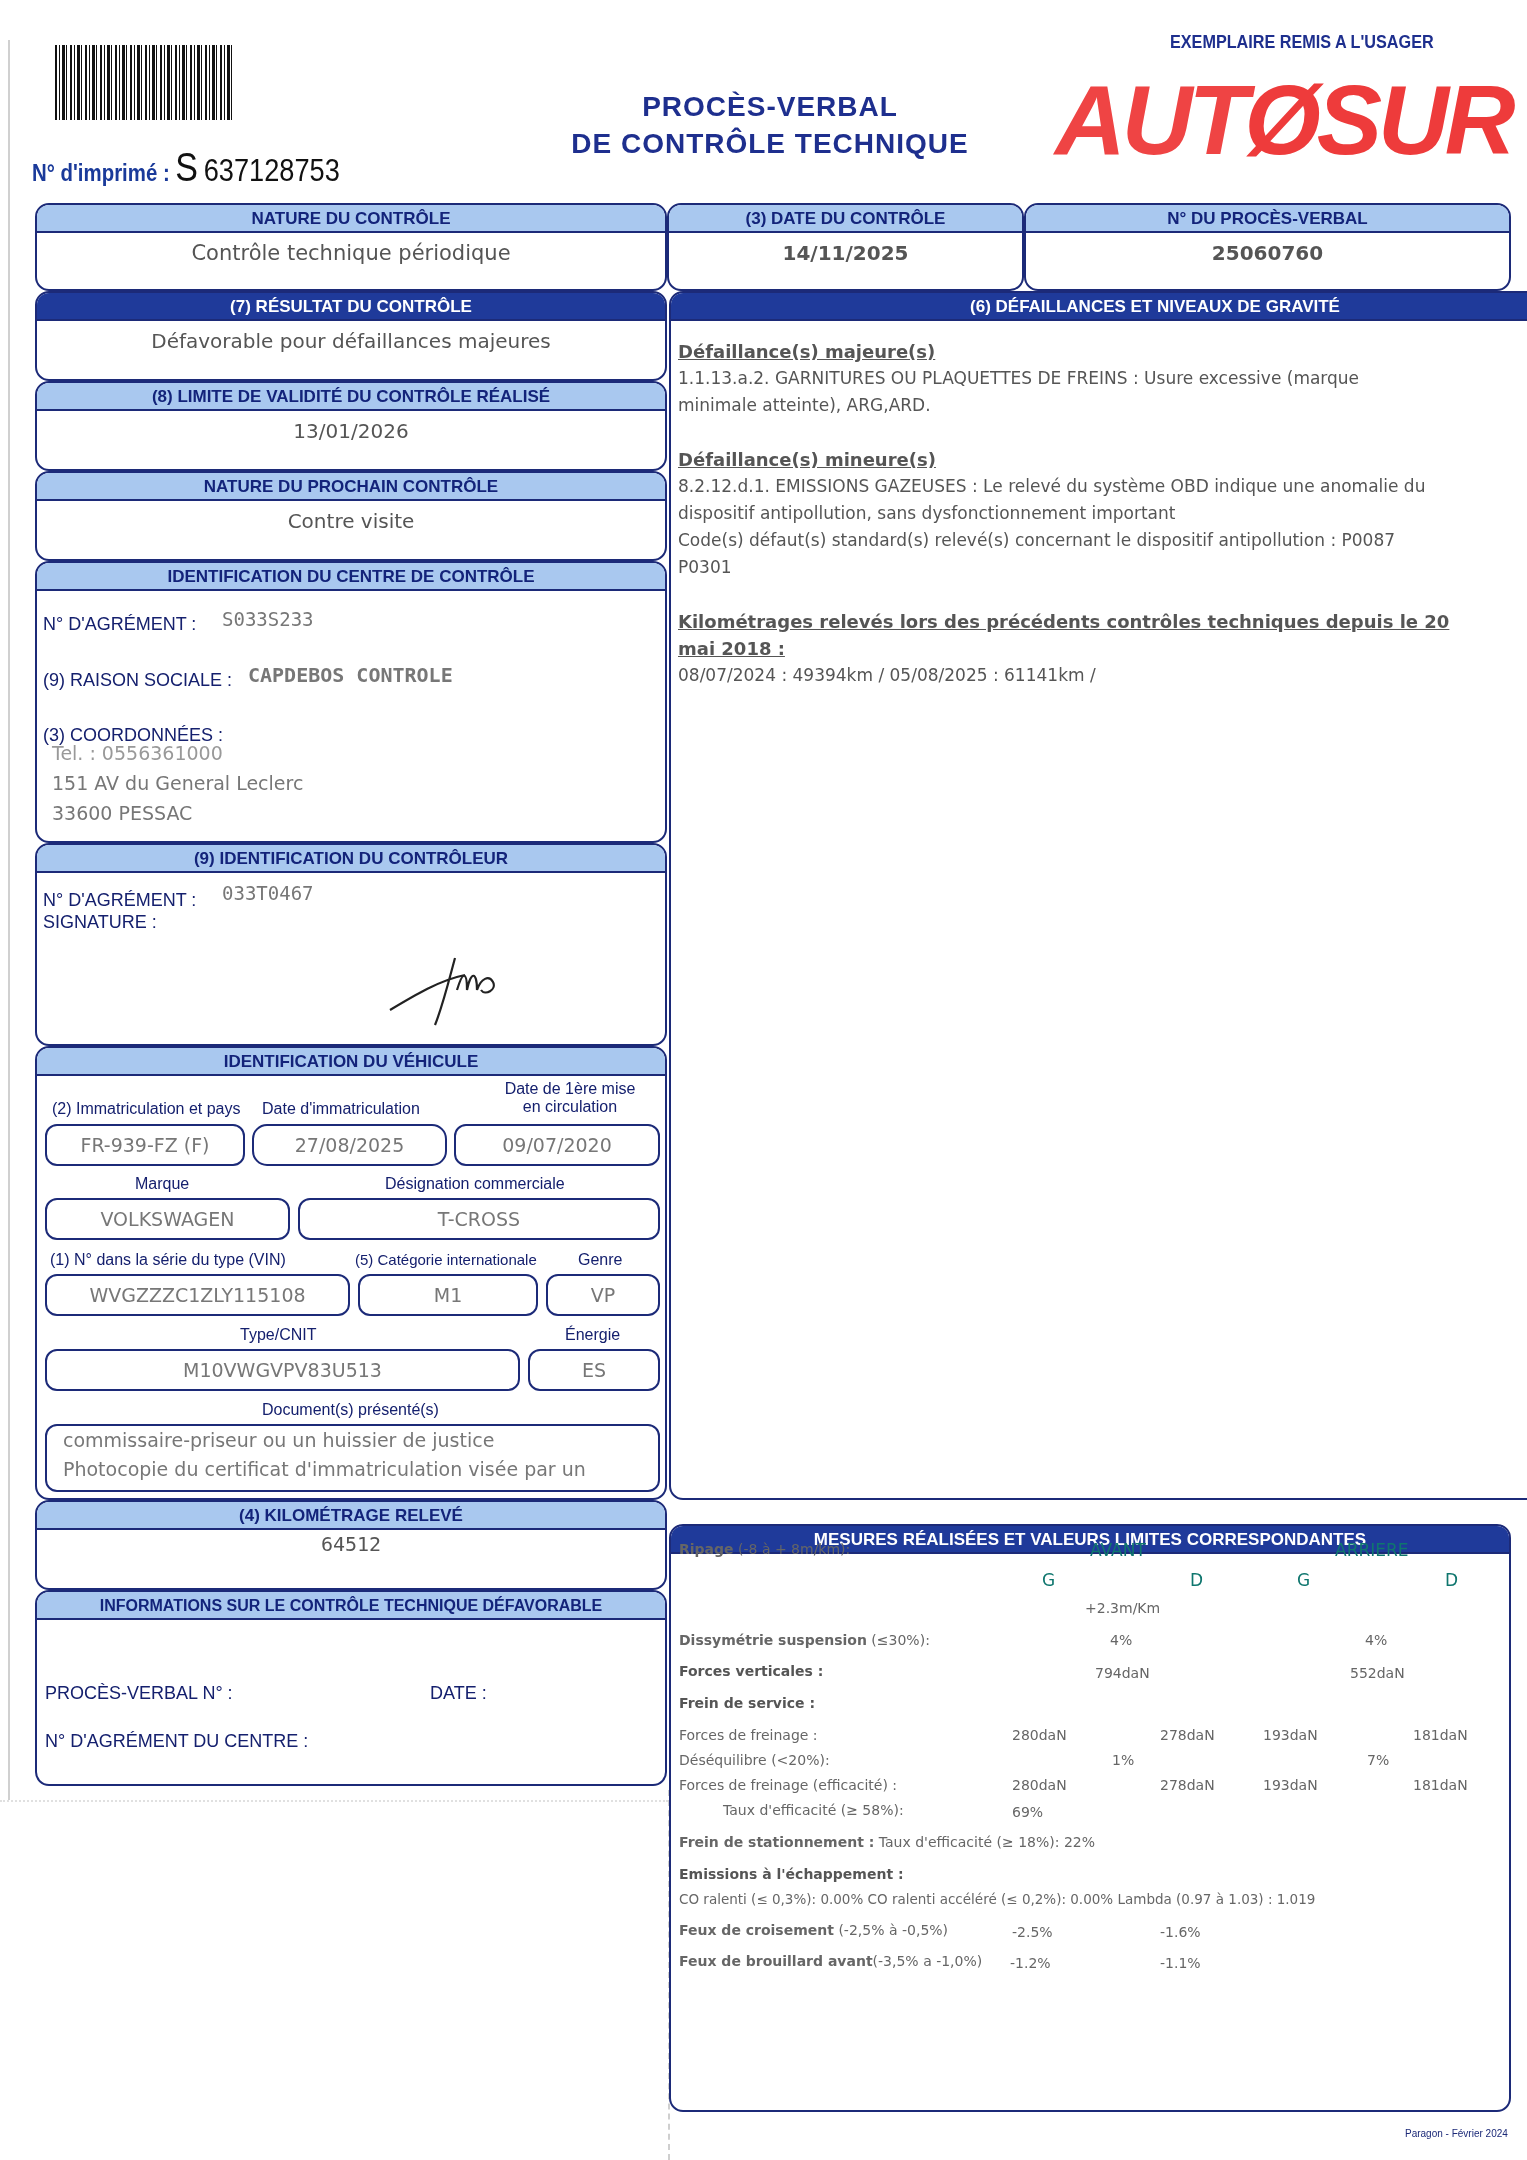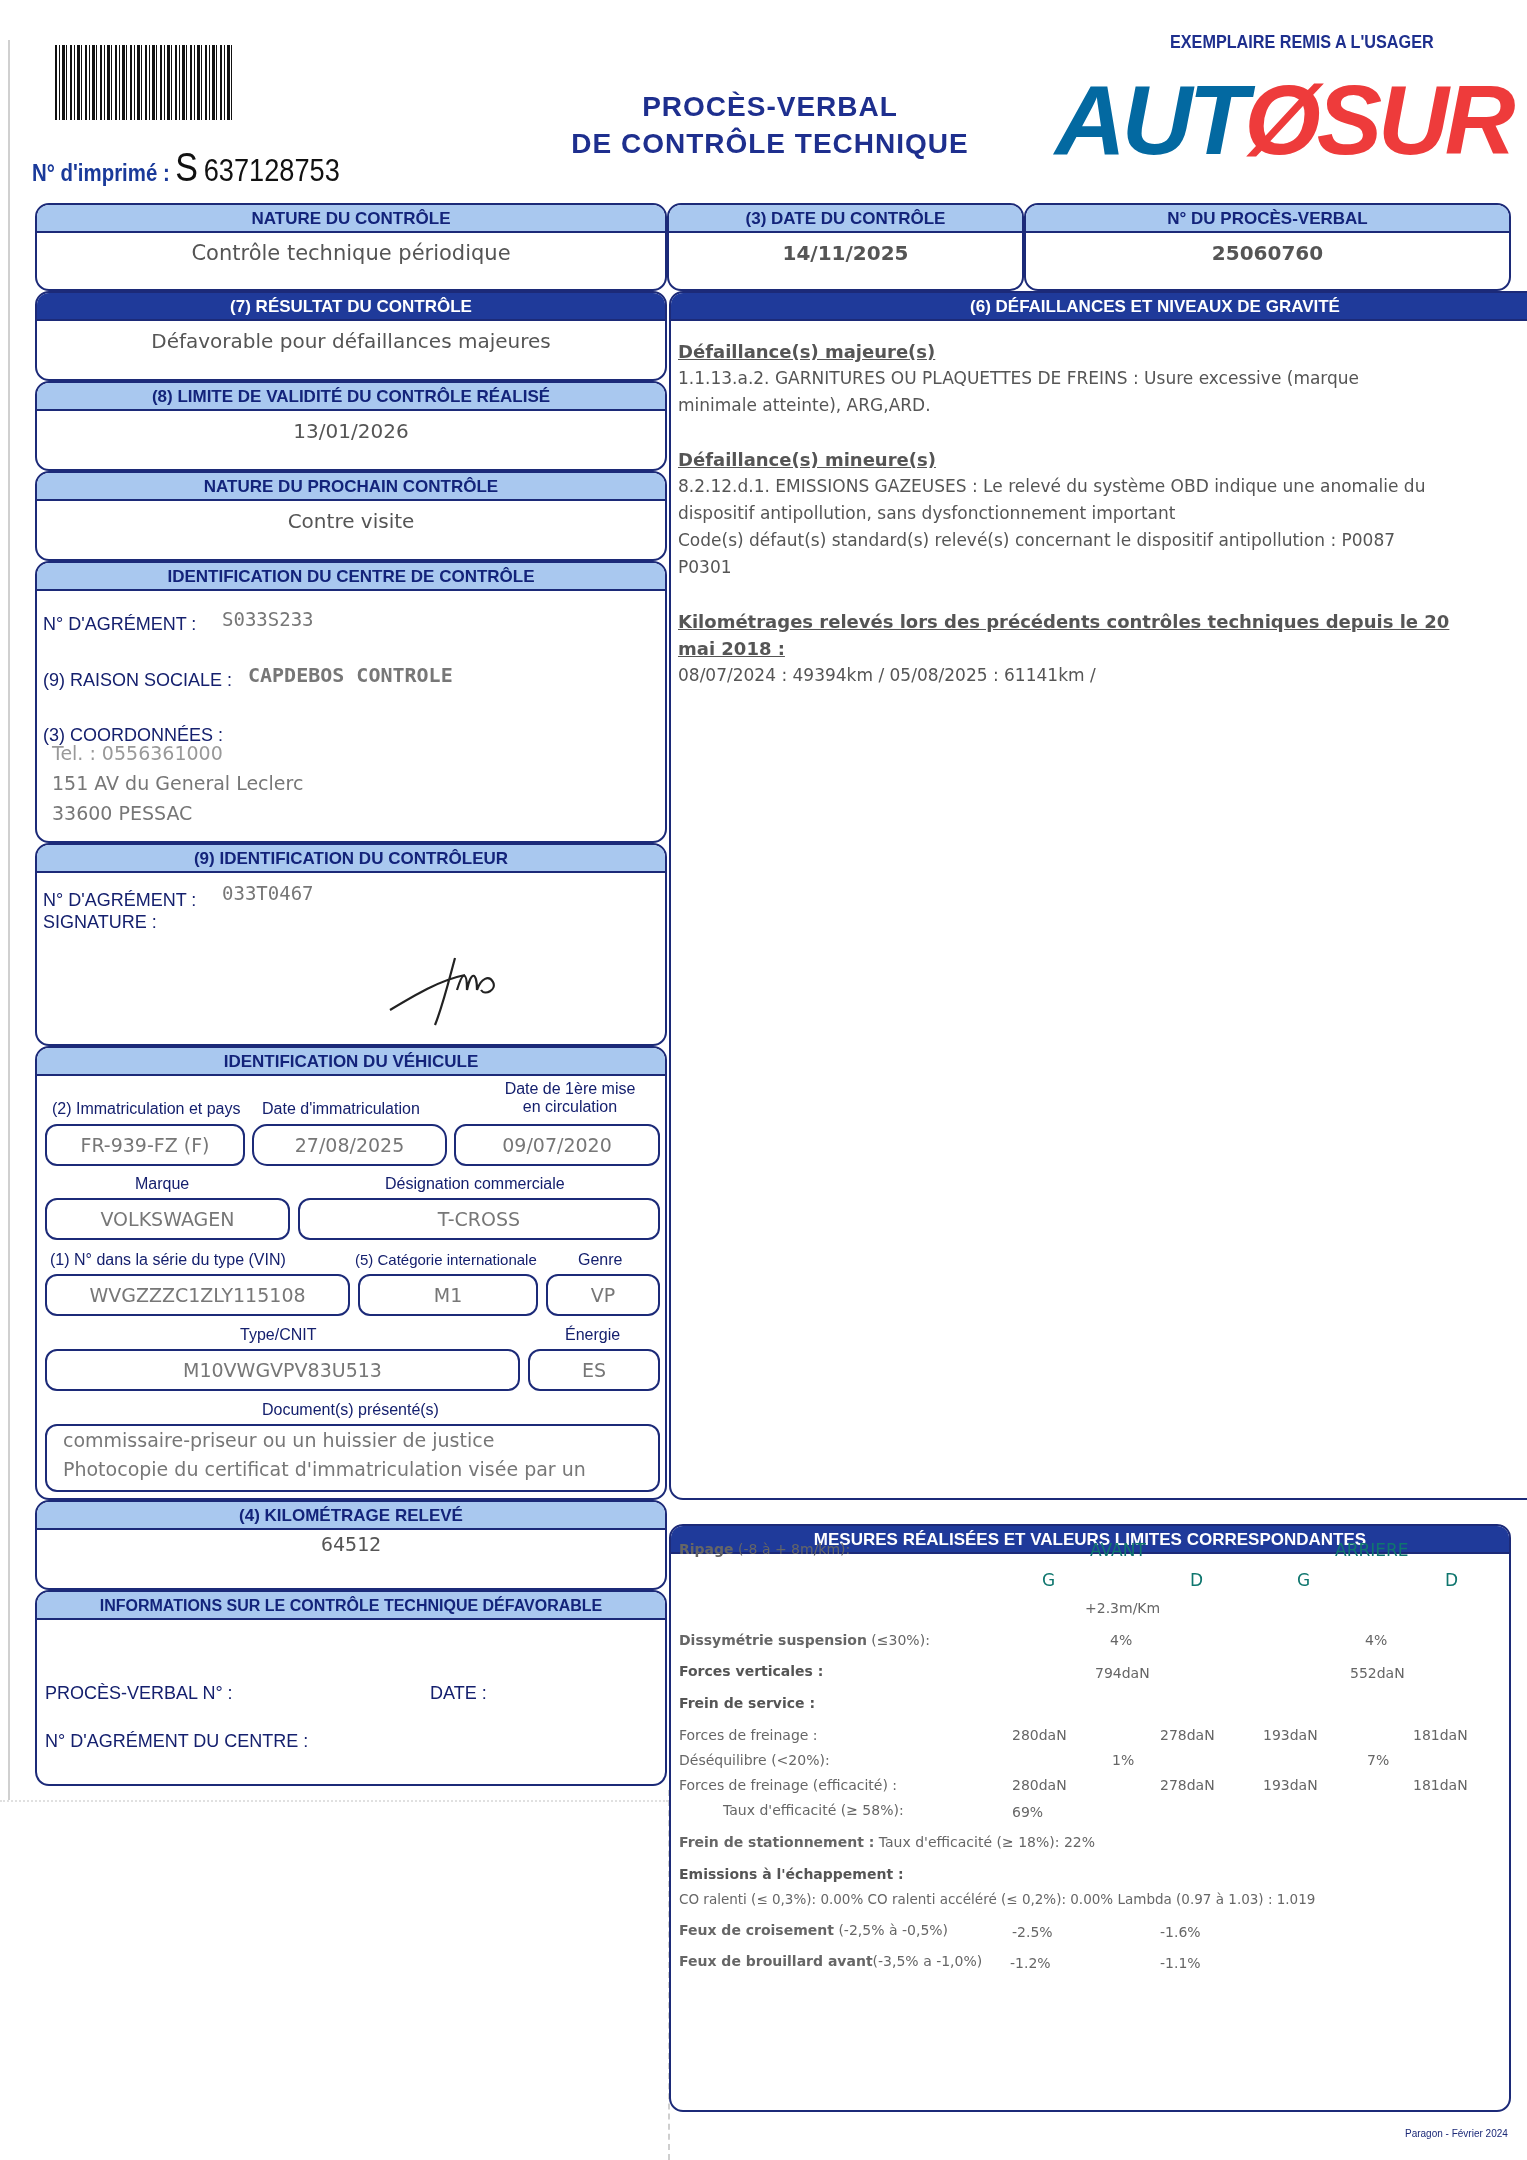--- a/index.html
+++ b/index.html
@@ -11,21 +11,21 @@
 
   
   .barcode { position: absolute; left: 55px; top: 45px; width: 180px; height: 75px;
     background: repeating-linear-gradient(90deg,#111 0 2px,#fff 2px 4px,#111 4px 5px,#fff 5px 7px,#111 7px 10px,#fff 10px 11px,#111 11px 12px,#fff 12px 15px); }
   .imprime { position: absolute; left: 32px; top: 145px; font-size: 24px; font-weight: bold; color: #1a3a9a; transform: scaleX(0.85); transform-origin: left; white-space: nowrap; }
   .imprime .s { font-size: 40px; font-weight: normal; color: #111; }
   .imprime .num { font-size: 32px; font-weight: normal; color: #111; }
   .title { position: absolute; left: 540px; top: 88px; width: 460px; text-align: center; font-size: 28px; font-weight: bold; color: #1e2f8e; line-height: 37px; letter-spacing: 1px; }
   .copy { position: absolute; left: 1170px; top: 32px; font-size: 18px; font-weight: bold; color: #1e2f8e; white-space: nowrap; transform: scaleX(0.9); transform-origin: left; }
   .logo { position: absolute; left: 1055px; top: 70px; font-size: 98px; font-weight: bold; font-style: italic; letter-spacing: -4px; line-height: 100px; white-space: nowrap; }
-  .logo .auto { color: #0369a1; }
+  .logo .auto { color: #ef4444; }
   .logo .o { color: #ee3b3b; }
   .logo .sur { color: #ee3b3b; }
 
   
   .panel { position: absolute; border: 2.5px solid #1c2a78; border-radius: 14px; background: #fff; overflow: hidden; }
   .ph { height: 28px; border-bottom: 2.5px solid #1c2a78; background: #a9c8ef; color: #13237a; font-weight: bold; font-size: 17px; text-align: center; line-height: 27px; white-space: nowrap; }
   .ph.dark { background: #1f3a9a; color: #ffffff; }
   .pv { text-align: center; color: #555; font-family: "DejaVu Sans", sans-serif; font-size: 20px; padding-top: 8px; }
   .pv.bold { font-weight: bold; }
 

